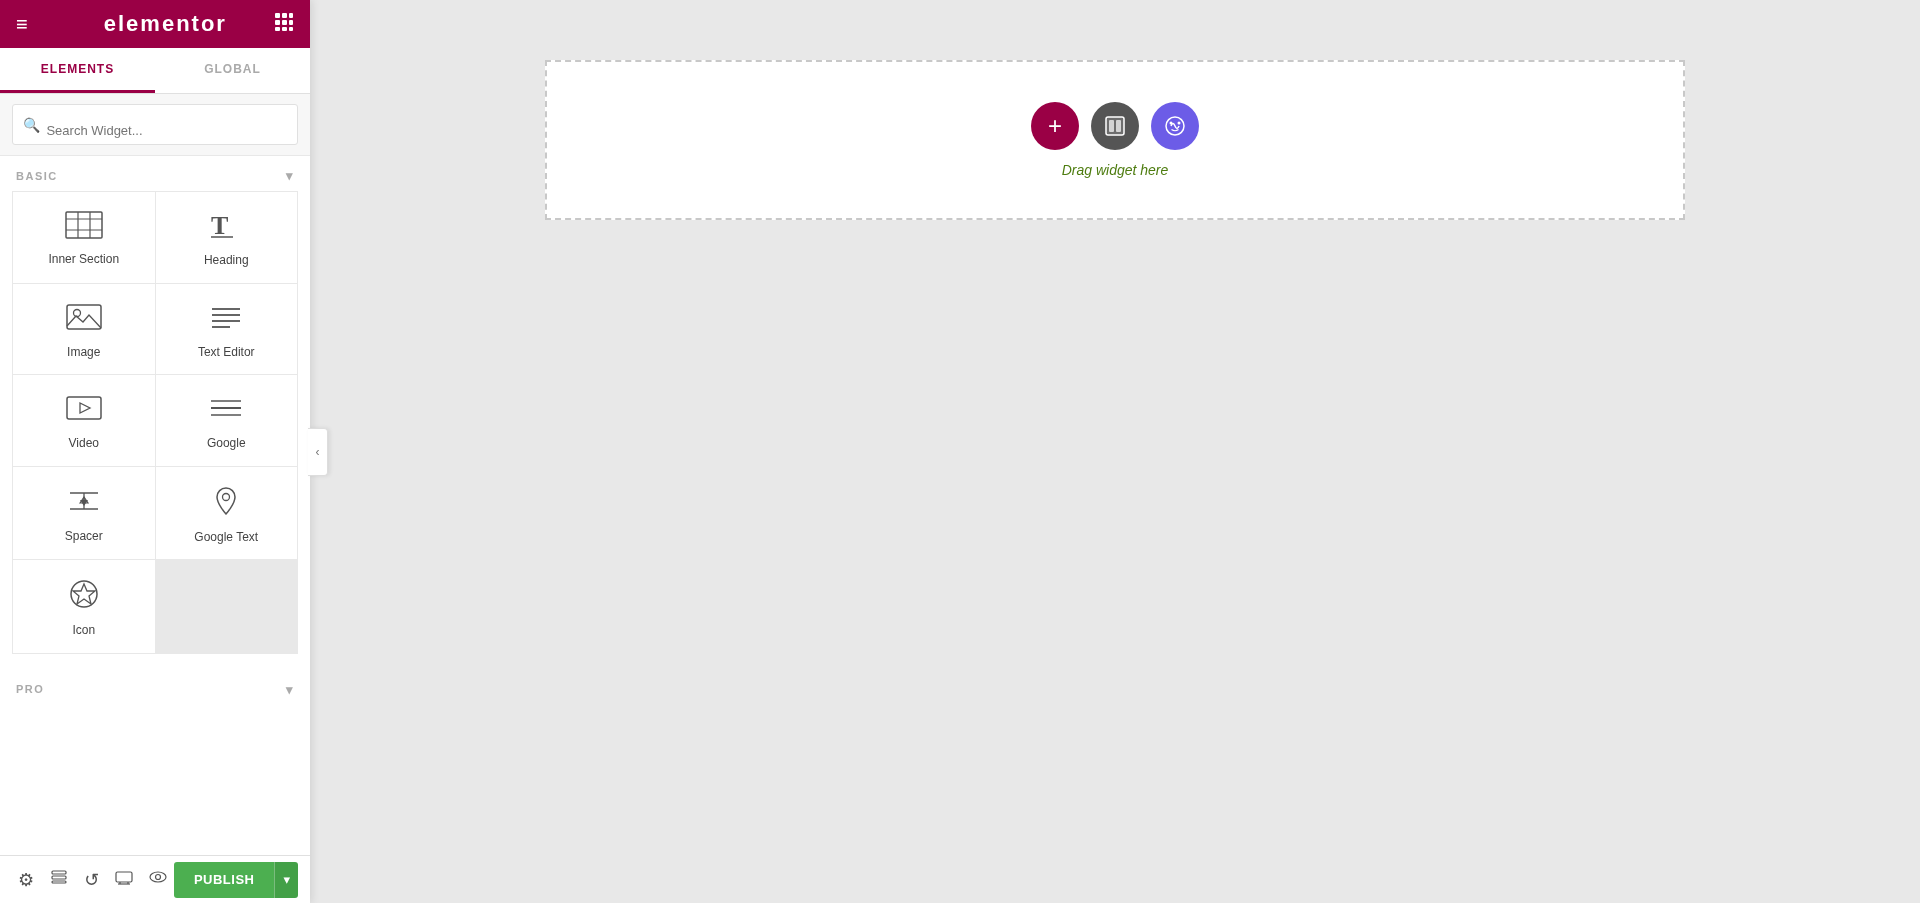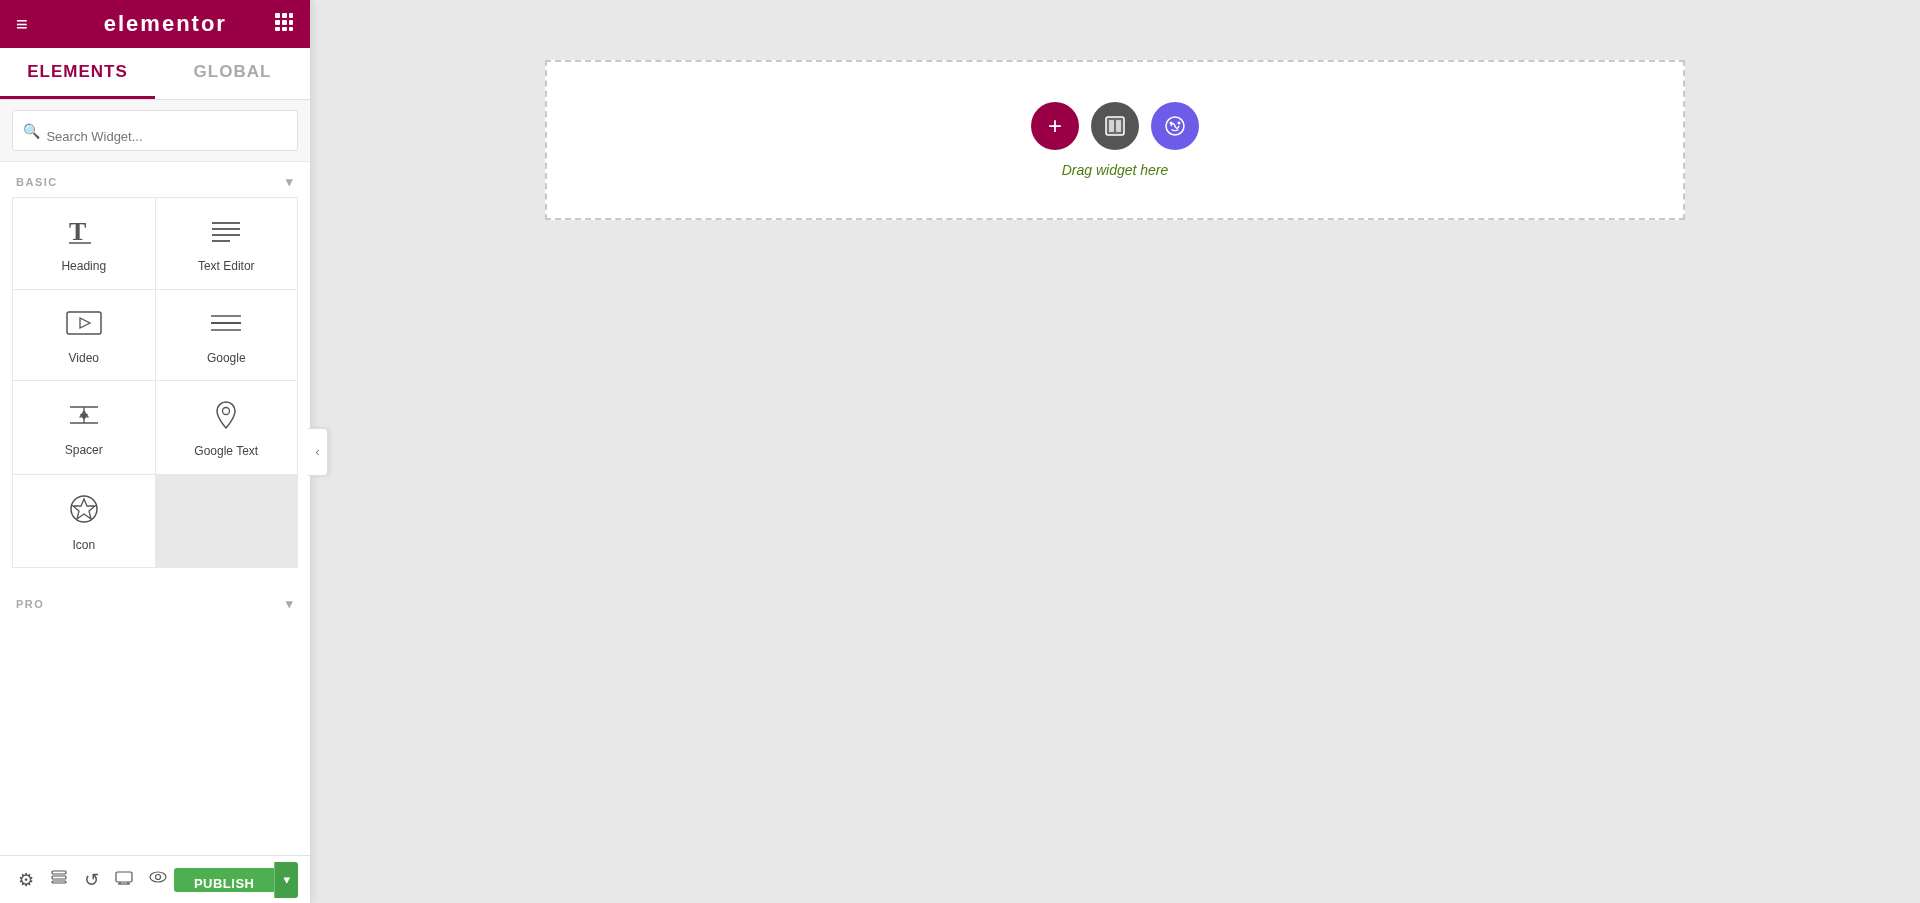--- a/index.html
+++ b/index.html
@@ -31,21 +31,21 @@
     
     #sidebar-tabs {
       display: flex;
       border-bottom: 1px solid #e0e0e0;
       flex-shrink: 0;
     }
     .tab-item {
       flex: 1;
       text-align: center;
       padding: 14px 0;
-      font-size: 17px;
+      font-size: 12px;
       font-weight: 600;
       letter-spacing: 1px;
       color: #aaa;
       cursor: pointer;
       border-bottom: 3px solid transparent;
     }
     .tab-item.active {
       color: #9a0045;
       border-bottom: 3px solid #9a0045;
     }
@@ -181,21 +181,21 @@
     #publish-btn {
       background: #4caf50;
       color: #fff;
       border: none;
       padding: 8px 20px;
       font-size: 13px;
       font-weight: 700;
       letter-spacing: 0.5px;
       cursor: pointer;
       border-radius: 3px 0 0 3px;
-      height: 24px;
+      height: 36px;
     }
     #publish-arrow-btn {
       background: #43a047;
       color: #fff;
       border: none;
       border-left: 1px solid rgba(255,255,255,0.3);
       padding: 8px 8px;
       cursor: pointer;
       border-radius: 0 3px 3px 0;
       height: 36px;
@@ -293,31 +293,53 @@
 
   <div id="widget-list">
 
     <div class="section-header">
       <span>BASIC</span>
       <span class="section-header-arrow">▾</span>
     </div>
 
     <div class="widget-grid">
 
+      <div class="widget-item">
+        <span class="widget-icon">
+          <svg width="38" height="28" viewBox="0 0 38 28" fill="none">
+            <rect x="1" y="1" width="36" height="26" rx="1" stroke="#555" stroke-width="1.5" fill="none"></rect>
+            <line x1="13" y1="1" x2="13" y2="27" stroke="#555" stroke-width="1.2"></line>
+            <line x1="25" y1="1" x2="25" y2="27" stroke="#555" stroke-width="1.2"></line>
+            <line x1="1" y1="8" x2="37" y2="8" stroke="#555" stroke-width="1"></line>
+            <line x1="1" y1="19" x2="37" y2="19" stroke="#555" stroke-width="1"></line>
+          </svg>
+        </span>
+        <span class="widget-label">Inner Section</span>
+      </div>
 
       <div class="widget-item">
         <span class="widget-icon">
           <svg width="34" height="30" viewBox="0 0 34 30" fill="none">
             <text x="2" y="24" font-family="serif" font-size="26" font-weight="bold" fill="#555">T</text>
             <line x1="2" y1="27" x2="24" y2="27" stroke="#555" stroke-width="1.5"></line>
           </svg>
         </span>
         <span class="widget-label">Heading</span>
       </div>
 
+      <div class="widget-item">
+        <span class="widget-icon">
+          <svg width="36" height="30" viewBox="0 0 36 30" fill="none">
+            <rect x="1" y="3" width="34" height="24" rx="2" stroke="#555" stroke-width="1.5" fill="none"></rect>
+            <circle cx="11" cy="11" r="3.5" stroke="#555" stroke-width="1.3" fill="none"></circle>
+            <polyline points="1,24 10,14 17,20 23,13 35,26" stroke="#555" stroke-width="1.3" fill="none"></polyline>
+          </svg>
+        </span>
+        <span class="widget-label">Image</span>
+      </div>
 
       <div class="widget-item">
         <span class="widget-icon">
           <svg width="36" height="30" viewBox="0 0 36 30" fill="none">
             <line x1="4" y1="7" x2="32" y2="7" stroke="#555" stroke-width="1.8"></line>
             <line x1="4" y1="13" x2="32" y2="13" stroke="#555" stroke-width="1.8"></line>
             <line x1="4" y1="19" x2="32" y2="19" stroke="#555" stroke-width="1.8"></line>
             <line x1="4" y1="25" x2="22" y2="25" stroke="#555" stroke-width="1.8"></line>
           </svg>
         </span>

